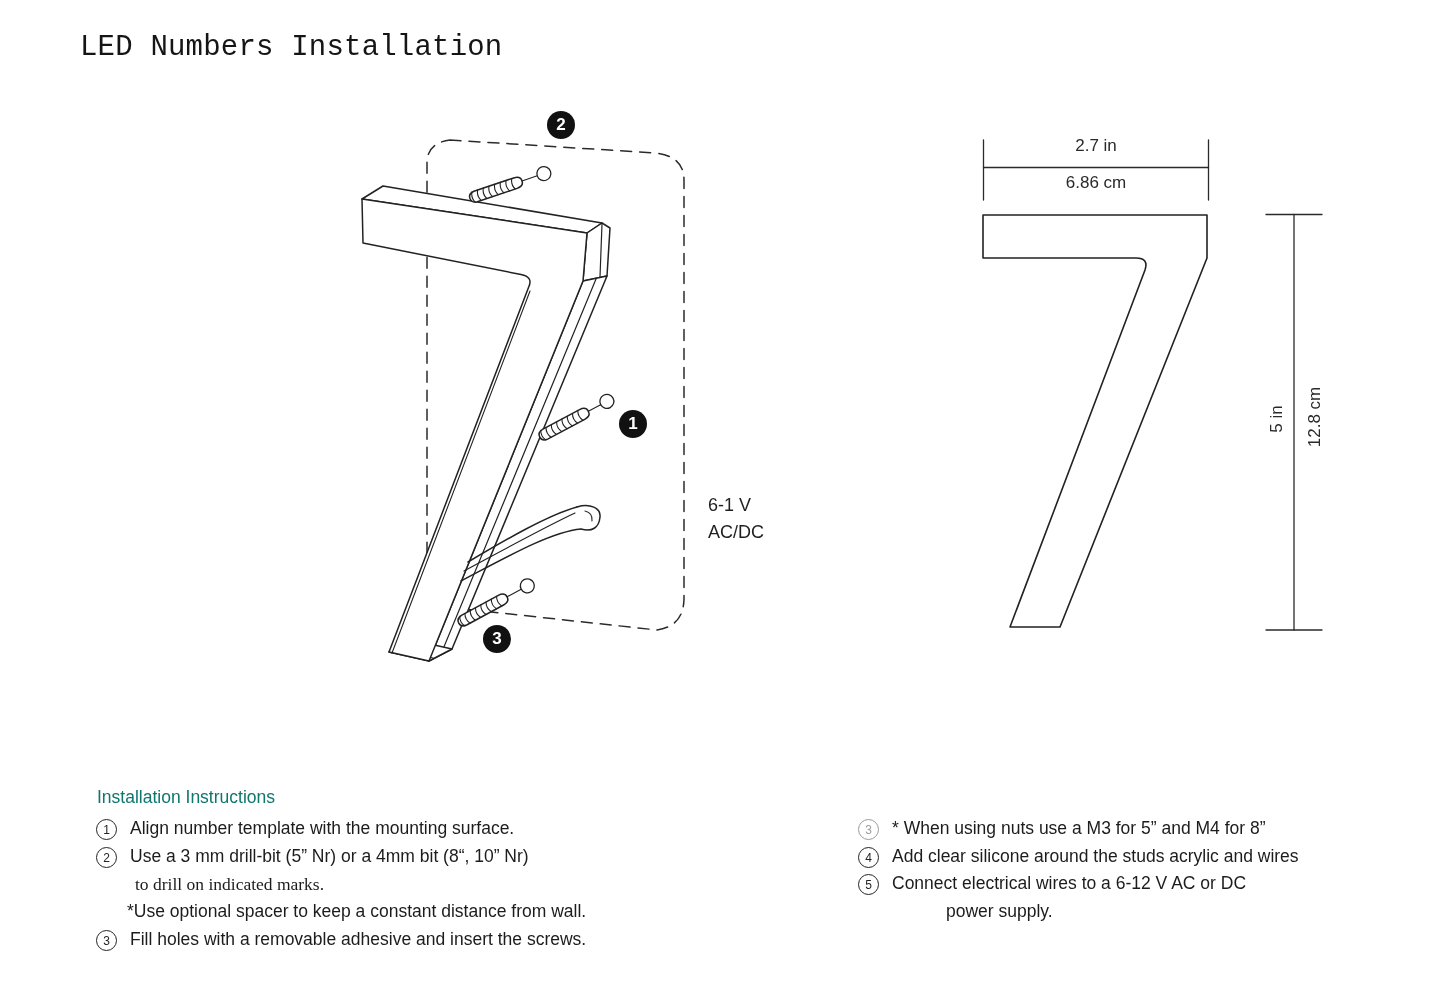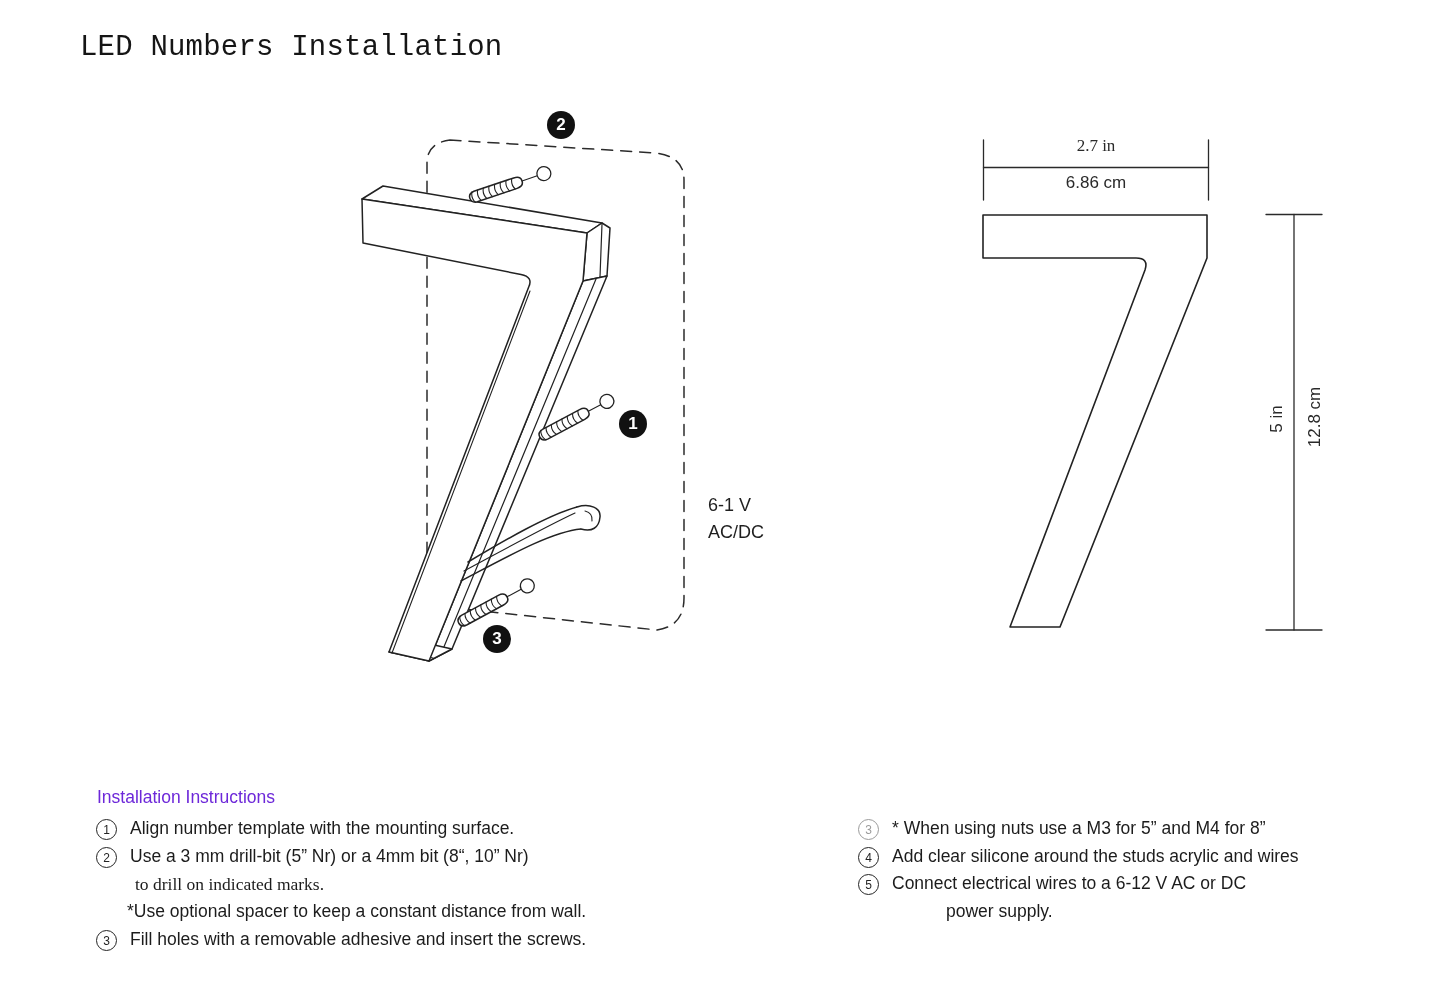--- a/index.html
+++ b/index.html
@@ -6,21 +6,21 @@
   .page{position:relative;width:1445px;height:994px;background:#fff;overflow:hidden;
         font-family:"Liberation Sans",sans-serif;color:#1f1f1f;}
   svg.art{position:absolute;left:0;top:0;}
   .abs{position:absolute;}
   .title{font-size:29px;letter-spacing:0.2px;color:#151515;}
   .lbl{font-size:18px;color:#1f1f1f;line-height:1.5;}
   .dimlbl{font-size:17px;color:#2a2a2a;text-align:center;}
   .rot{transform:rotate(-90deg);transform-origin:center center;white-space:nowrap;}
   .callout{width:28px;height:28px;border-radius:50%;background:#111;color:#fff;
            font-size:17px;font-weight:bold;display:flex;align-items:center;justify-content:center;}
-  .instr-heading{font-size:17.5px;color:#6d28d9;}
+  .instr-heading{font-size:17.5px;color:#0f766e;}
   .irow{position:absolute;display:flex;align-items:flex-start;font-size:17.5px;color:#1c1c1c;white-space:nowrap;}
   .cnum{flex:0 0 auto;width:19px;height:19px;border-radius:50%;border:1.4px solid #242424;
         font-size:12px;display:flex;align-items:center;justify-content:center;margin-right:13px;margin-top:1px;color:#242424;}
   .cnum.gray{border-color:#9b9b9b;color:#9b9b9b;}
   .spacer{flex:0 0 auto;width:34px;}
   .itext{line-height:21px;}
 </style>
 </head>
 <body>
 
@@ -106,21 +106,21 @@
 
   <div class="abs callout" style="left:547px;top:111px;">2</div>
   <div class="abs callout" style="left:619px;top:410px;">1</div>
   <div class="abs callout" style="left:483px;top:625px;">3</div>
 
   <div class="abs lbl" style="left:708px;top:492px;">
     <div>6-1 V</div>
     <div>AC/DC</div>
   </div>
 
-  <div class="abs dimlbl" style="left:1016px;top:136px;width:160px;font-family:Liberation Serif, serif;">2.7 in</div>
+  <div class="abs dimlbl" style="left:1016px;top:136px;width:160px;">2.7 in</div>
   <div class="abs dimlbl" style="left:1016px;top:173px;width:160px;">6.86 cm</div>
 
   <div class="abs dimlbl rot" style="left:1237px;top:409px;width:80px;">5 in</div>
   <div class="abs dimlbl rot" style="left:1272px;top:407px;width:86px;">12.8 cm</div>
 
   <div class="abs instr-heading" style="left:97px;top:787px;">Installation Instructions</div>
 
   <div class="irow" style="left:96px;top:818px;">
     <span class="cnum">1</span>
     <span class="itext">Align number template with the mounting surface.</span>

